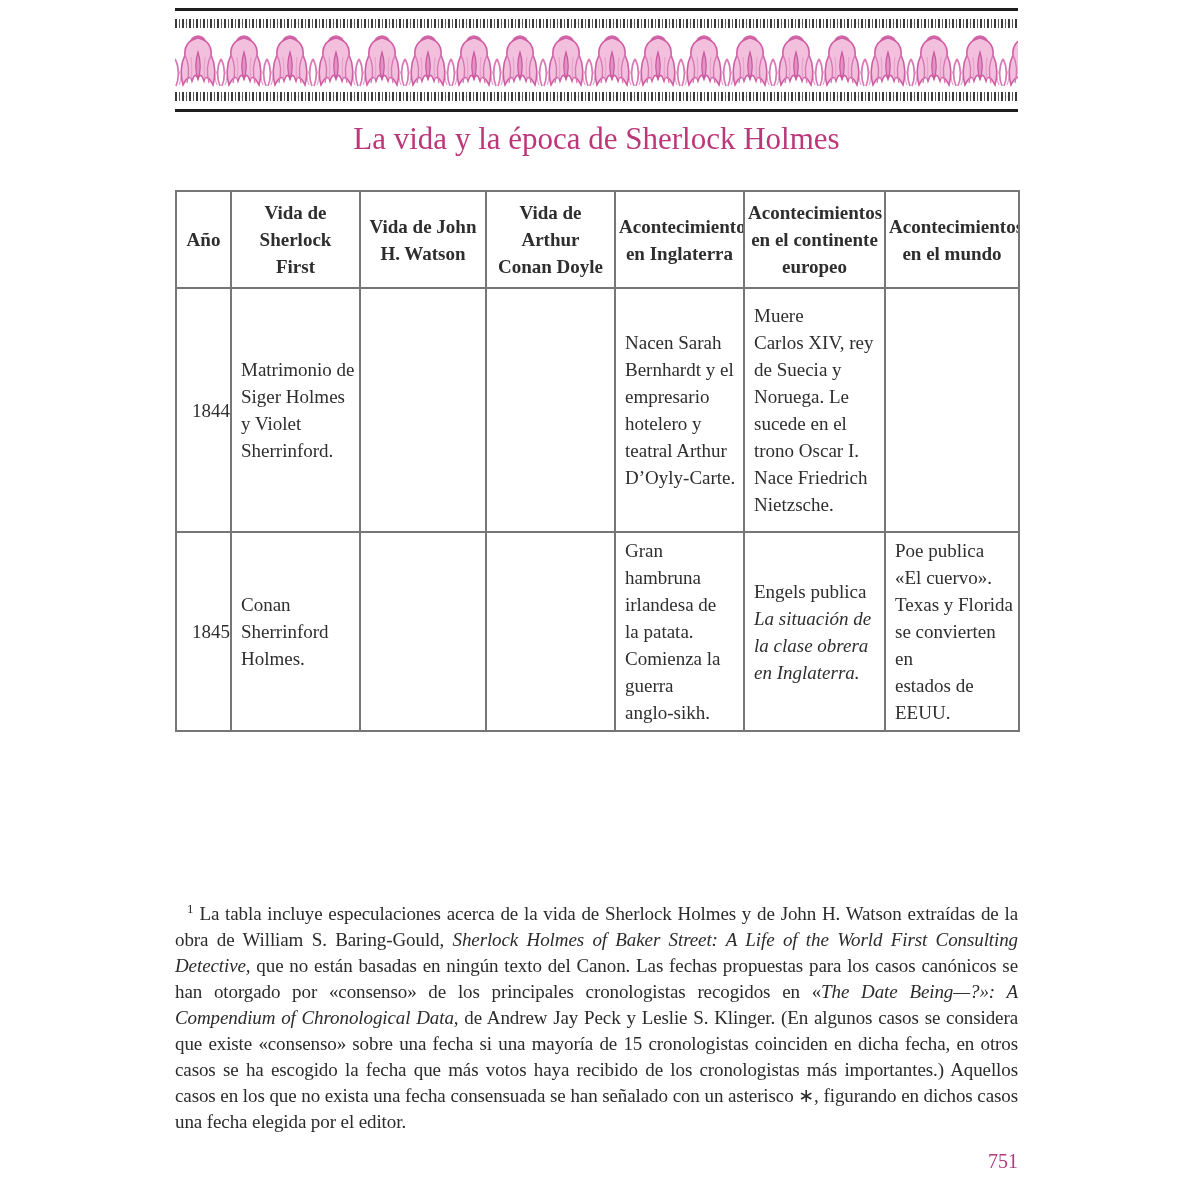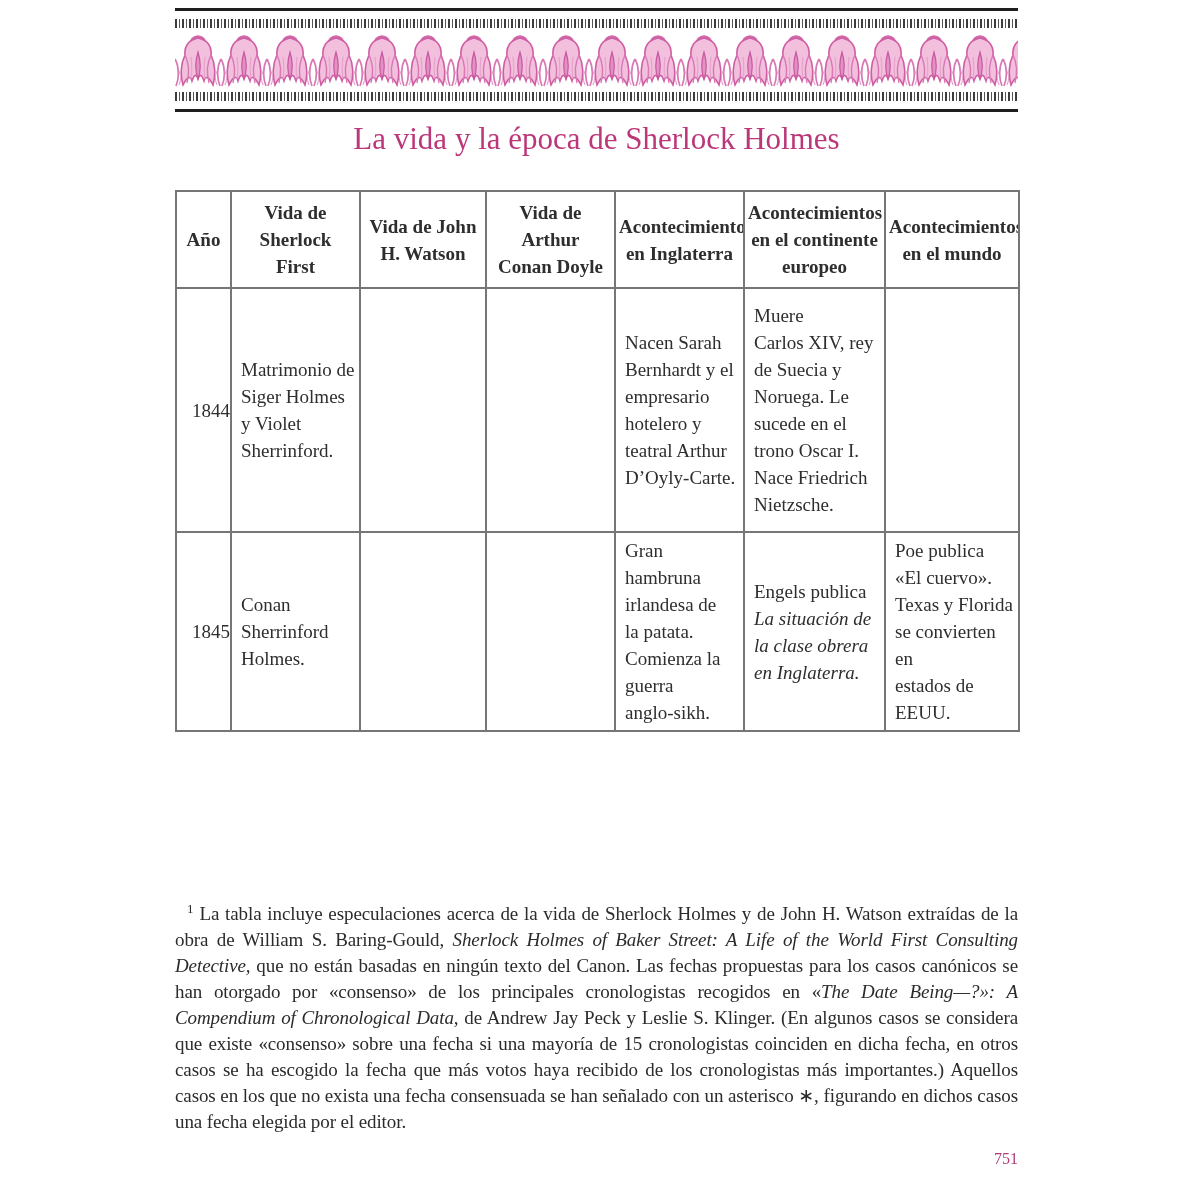--- a/index.html
+++ b/index.html
@@ -116,21 +116,21 @@
     margin-right: 6px;
   }
 
   
   .pagenum {
     position: absolute;
     top: 1150px;
     left: 175px;
     width: 843px;
     text-align: right;
-    font-size: 16px;
+    font-size: 20px;
     color: #b03a7a;
   }
 </style>
 </head>
 <body>
 
 <div class="content">
 
   <div class="ornament-band">
     <div class="rule"></div>

